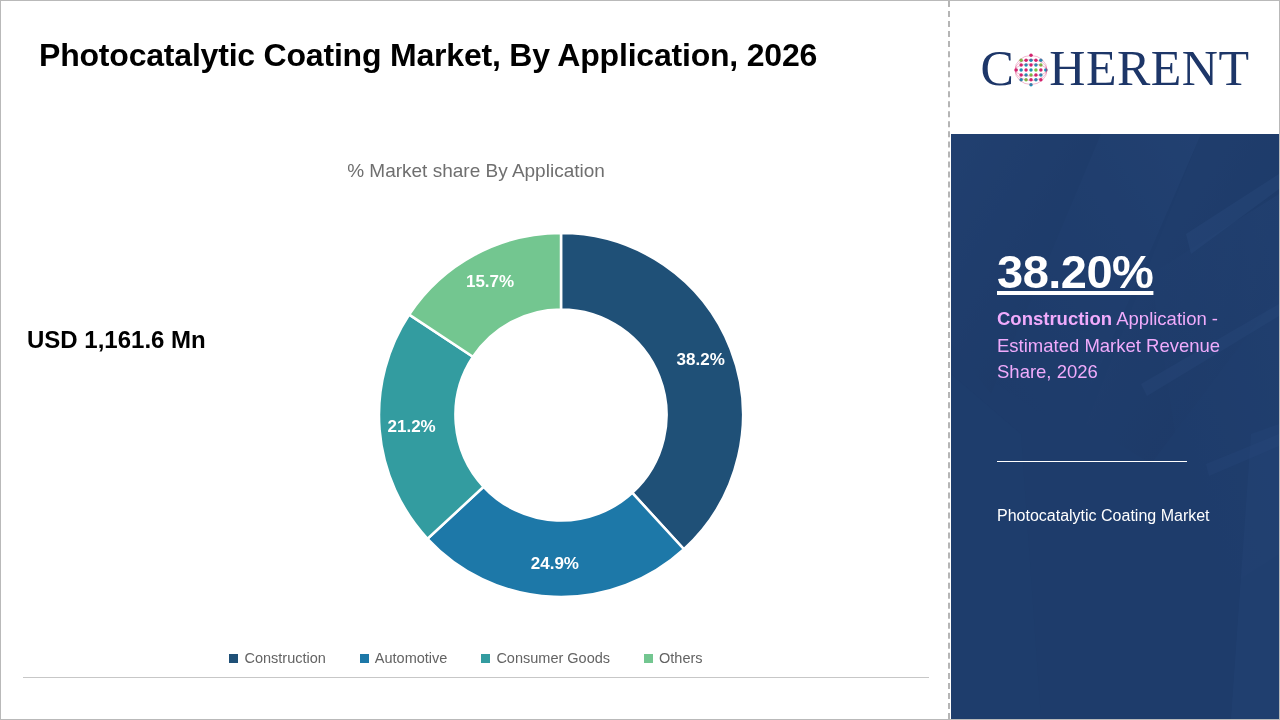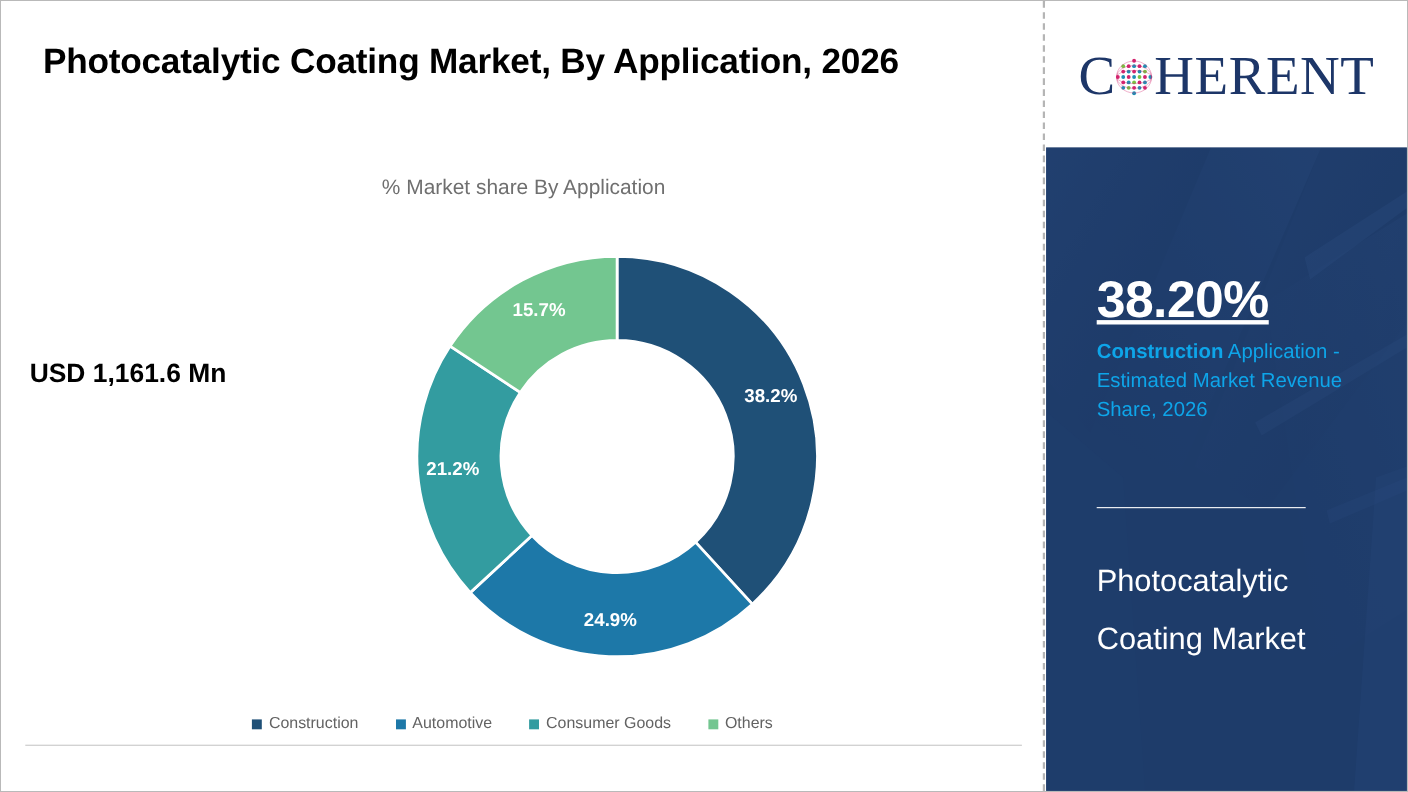--- a/index.html
+++ b/index.html
@@ -177,39 +177,39 @@
     color:#ffffff;
     letter-spacing:-0.5px;
     z-index:2;
     text-decoration:underline;
   }
   #stat-desc {
     position:absolute;
     left:46px; top:172px;
     width:264px;
     font-size:18.5px;
-    color:#0ea5e9;
+    color:#f0abfc;
     line-height:1.44;
     z-index:2;
   }
   #stat-desc .bold { font-weight:bold; }
 
   #divider-rule {
     position:absolute;
     left:46px; top:327px;
     width:190px; height:1px;
     background:#ffffff;
     z-index:2;
   }
 
   #market-name {
     position:absolute;
     left:46px; top:367px;
     width:270px;
-    font-size:28px;
+    font-size:16px;
     color:#ffffff;
     line-height:1.9;
     z-index:2;
   }
 </style>
 </head>
 <body>
 
 <div id="root">
 

